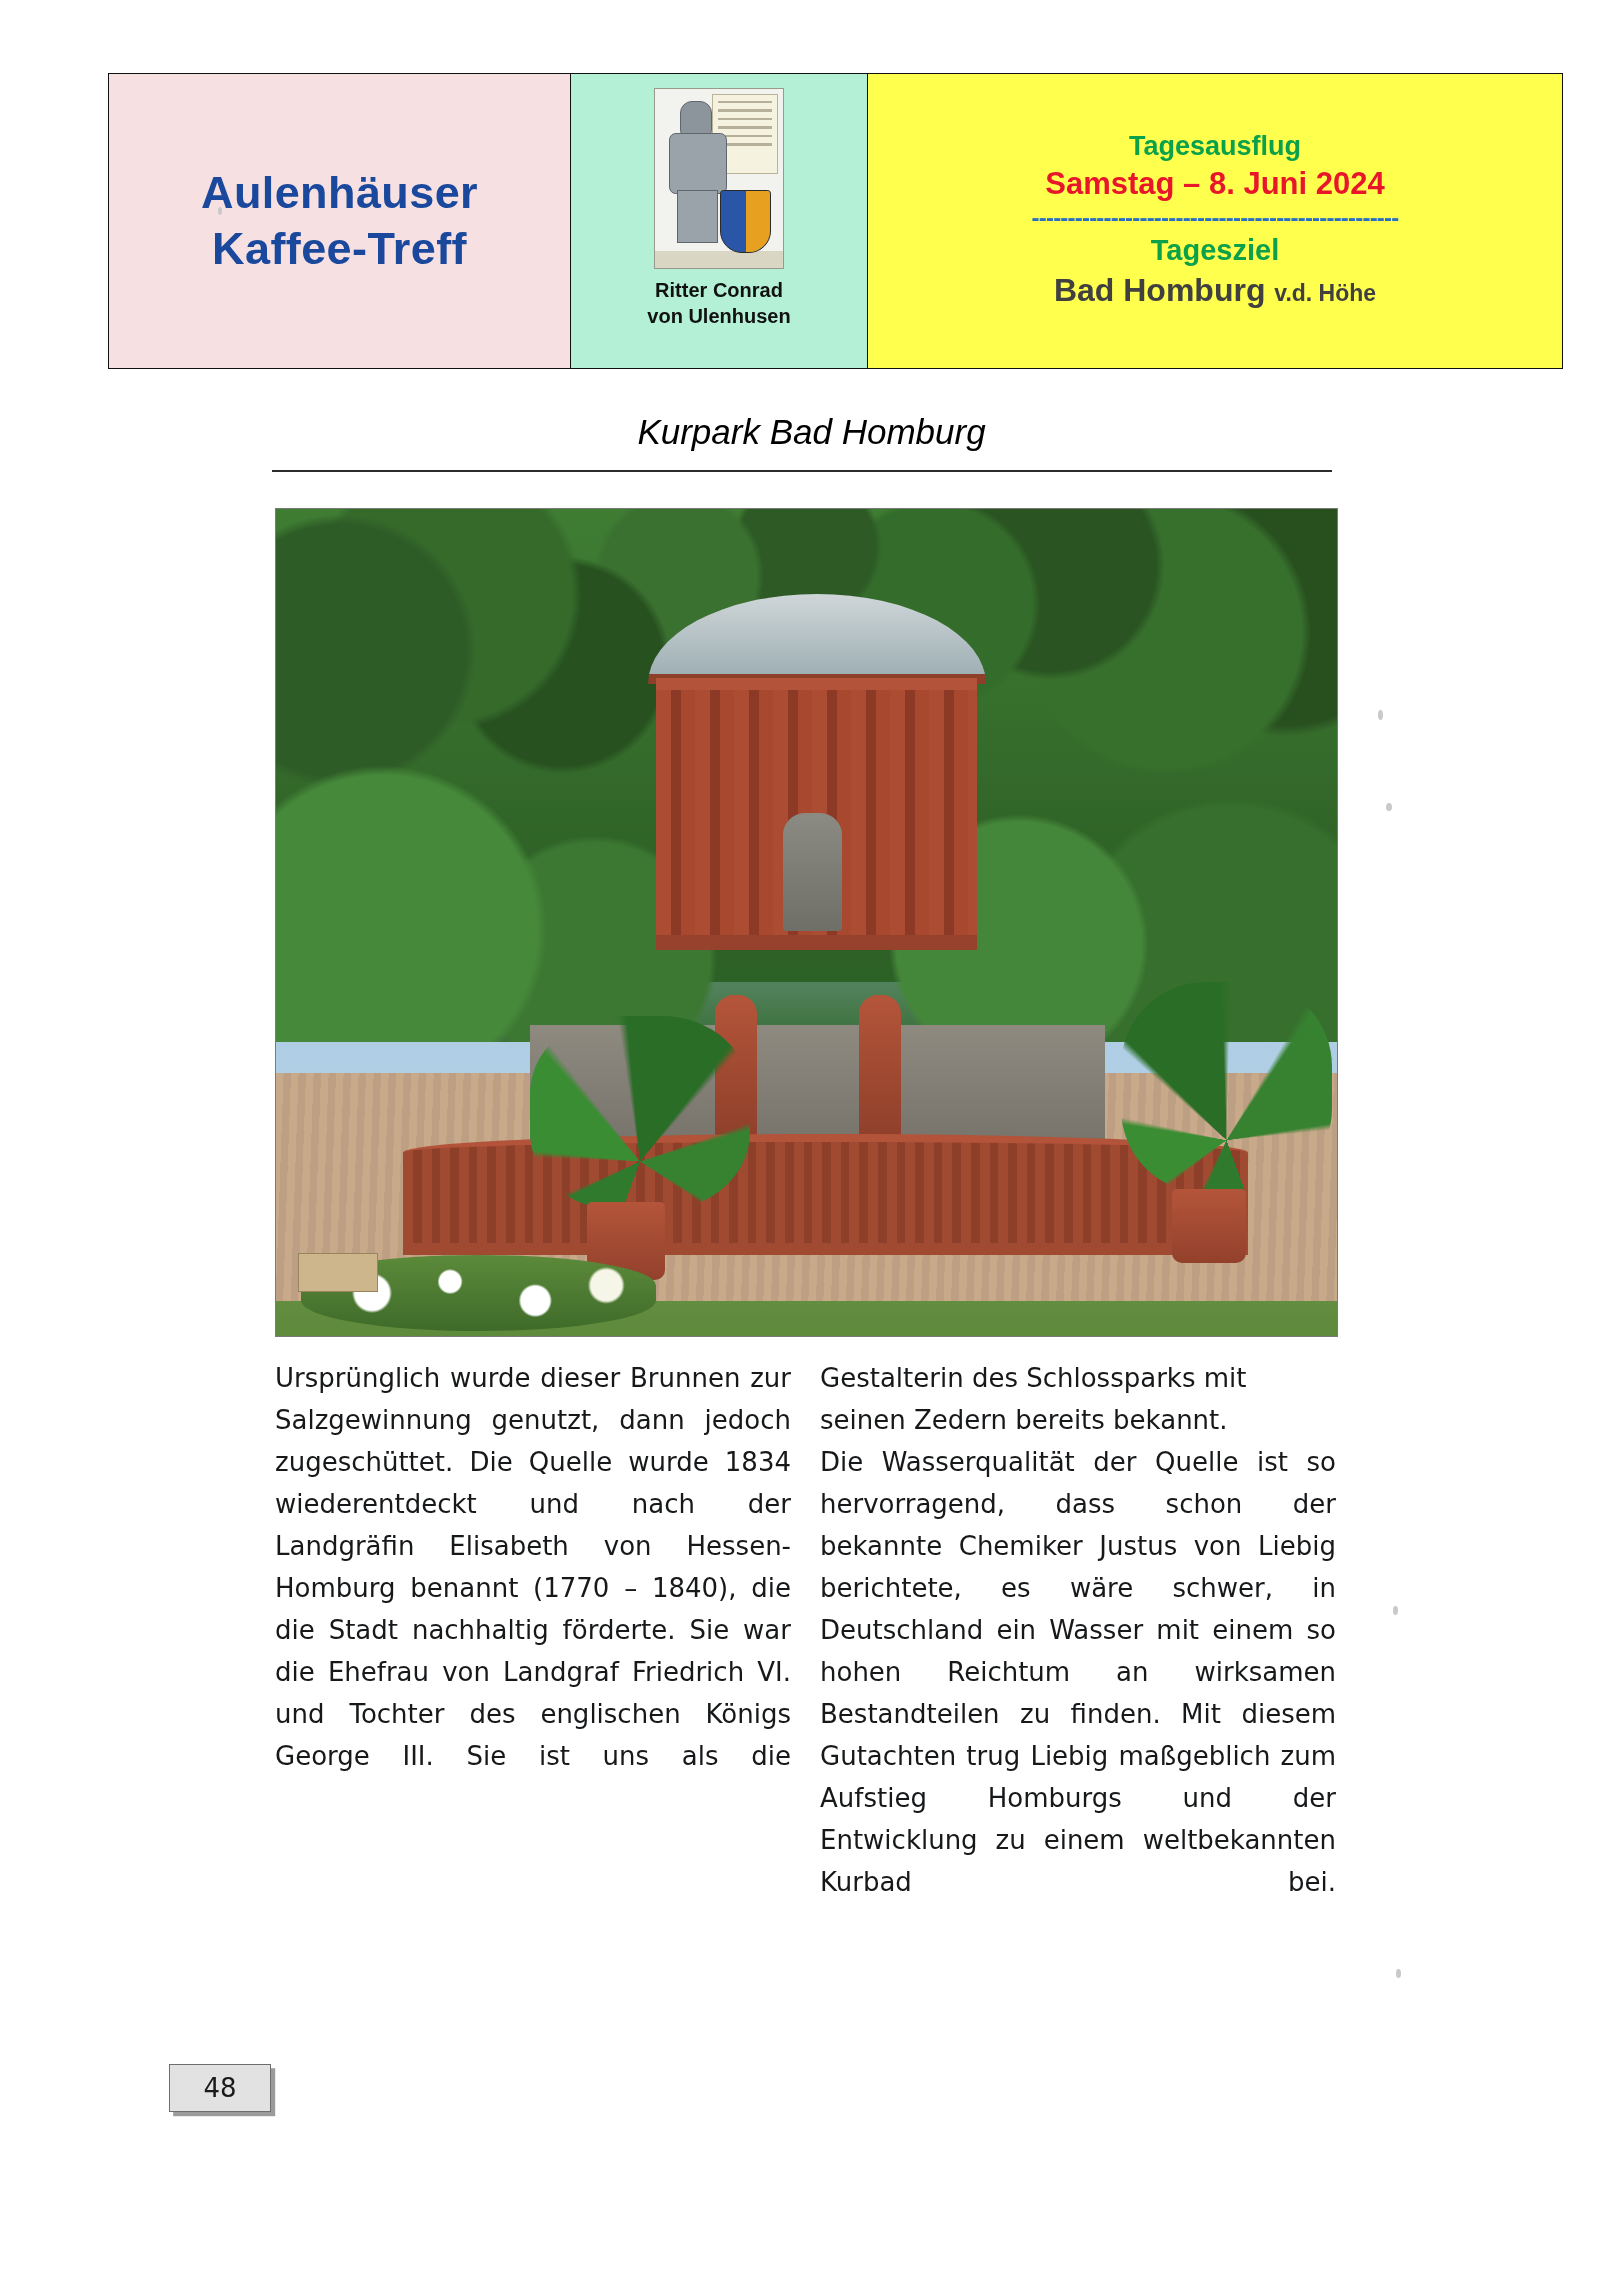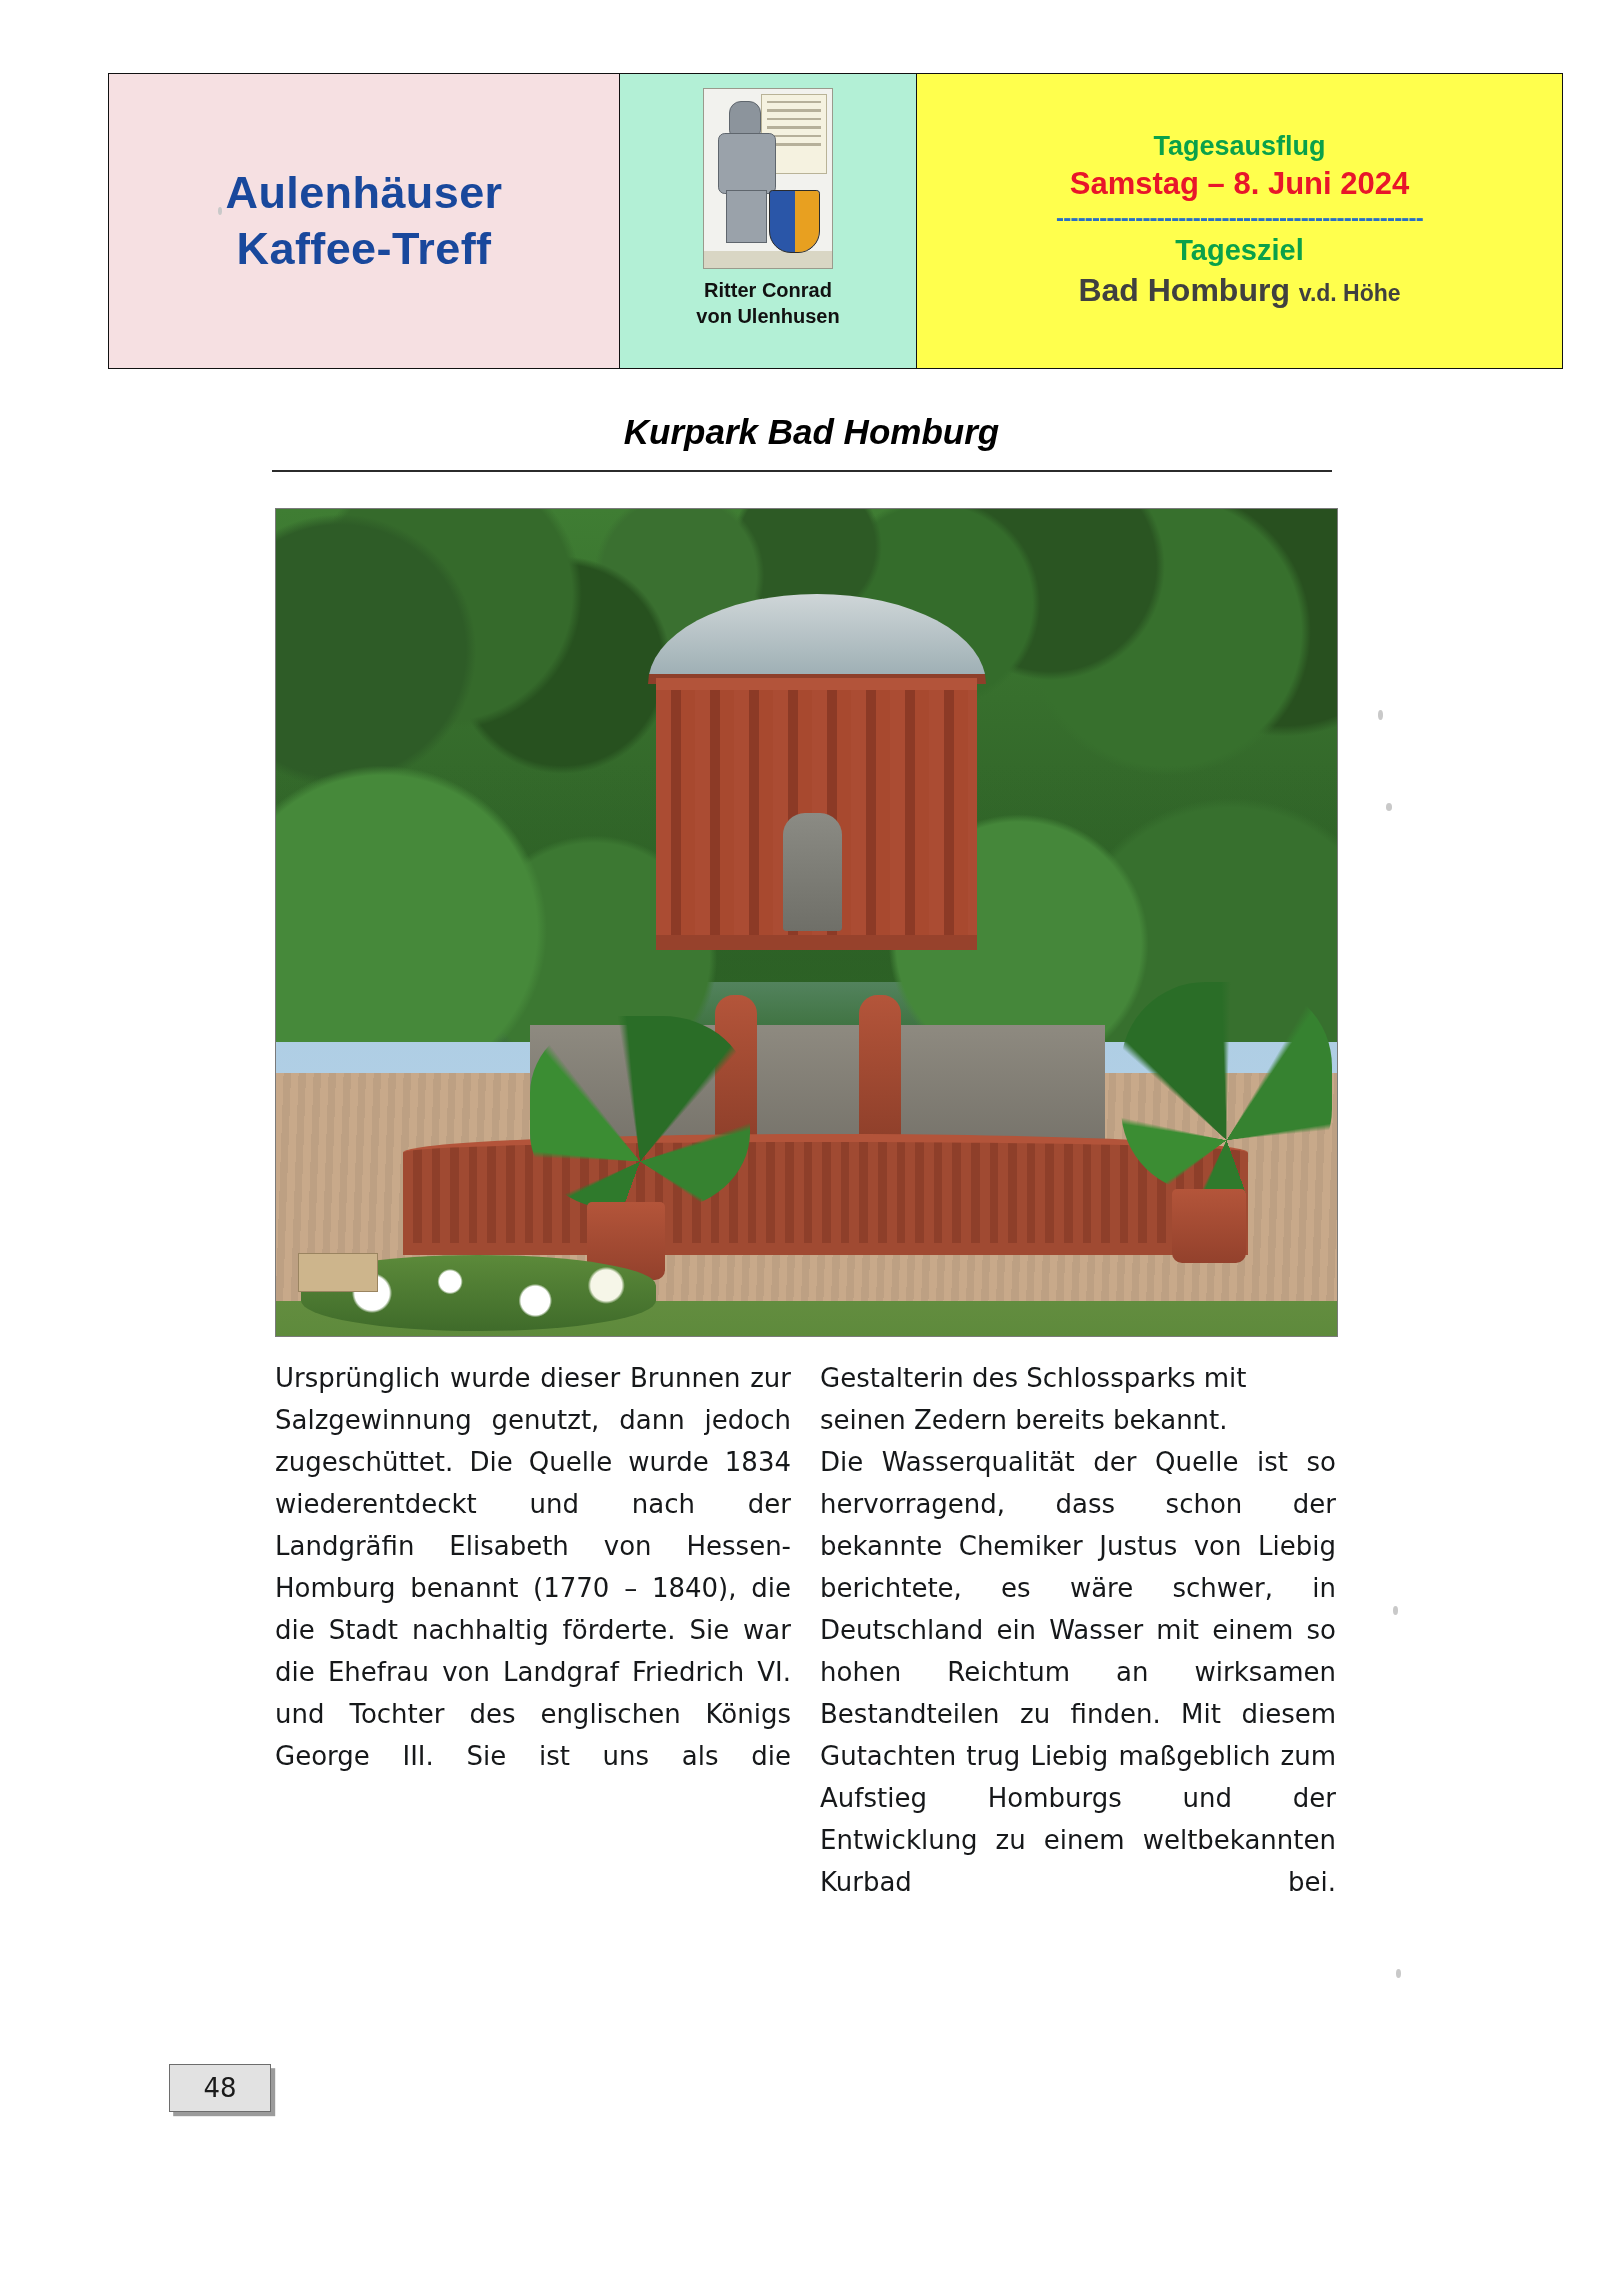--- a/index.html
+++ b/index.html
@@ -35,21 +35,21 @@
   }
   .hdr-cell {
     box-sizing: border-box;
     border: 1.7px solid #111111;
     display: flex;
     flex-direction: column;
     align-items: center;
     justify-content: center;
   }
   .hdr-left {
-    width: 512px;
+    width: 463px;
     background: #f6e0e2;
   }
   .hdr-left .title-line {
     font-size: 45px;
     font-weight: bold;
     color: #19489c;
     line-height: 1.25;
     letter-spacing: 0.4px;
     text-align: center;
   }
@@ -178,21 +178,21 @@
   }
 
   
   .article-title {
     position: absolute;
     left: 0;
     top: 412px;
     width: 1623px;
     text-align: center;
     font-size: 35px;
-    font-weight: bold;
+    font-weight: normal;
     font-style: italic;
     color: #000000;
   }
   .rule {
     position: absolute;
     left: 272px;
     top: 470px;
     width: 1060px;
     height: 1.7px;
     background: #2b2b2b;

